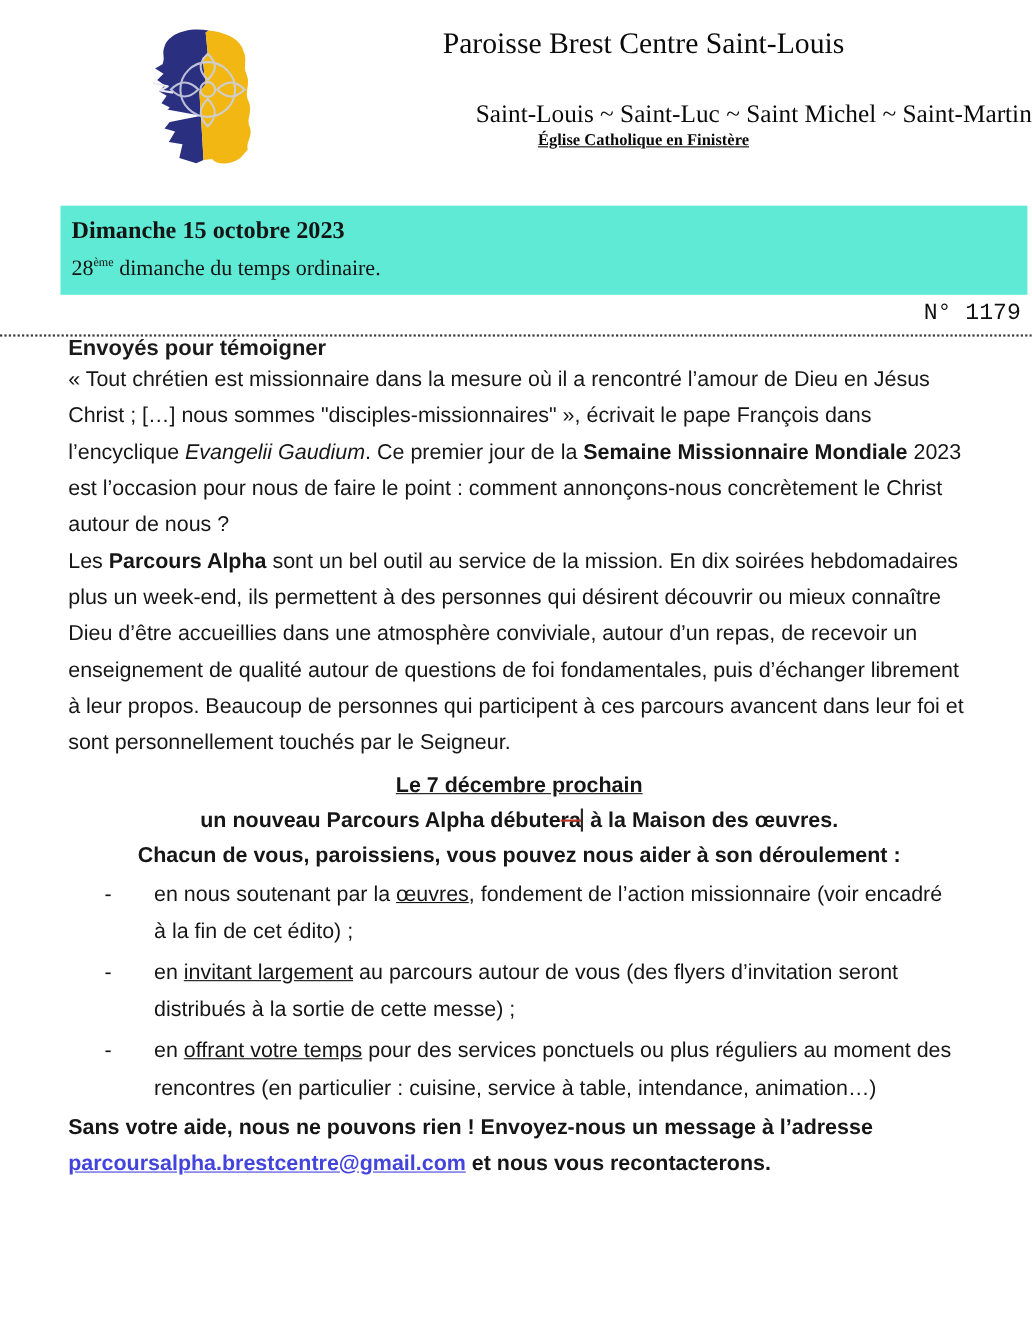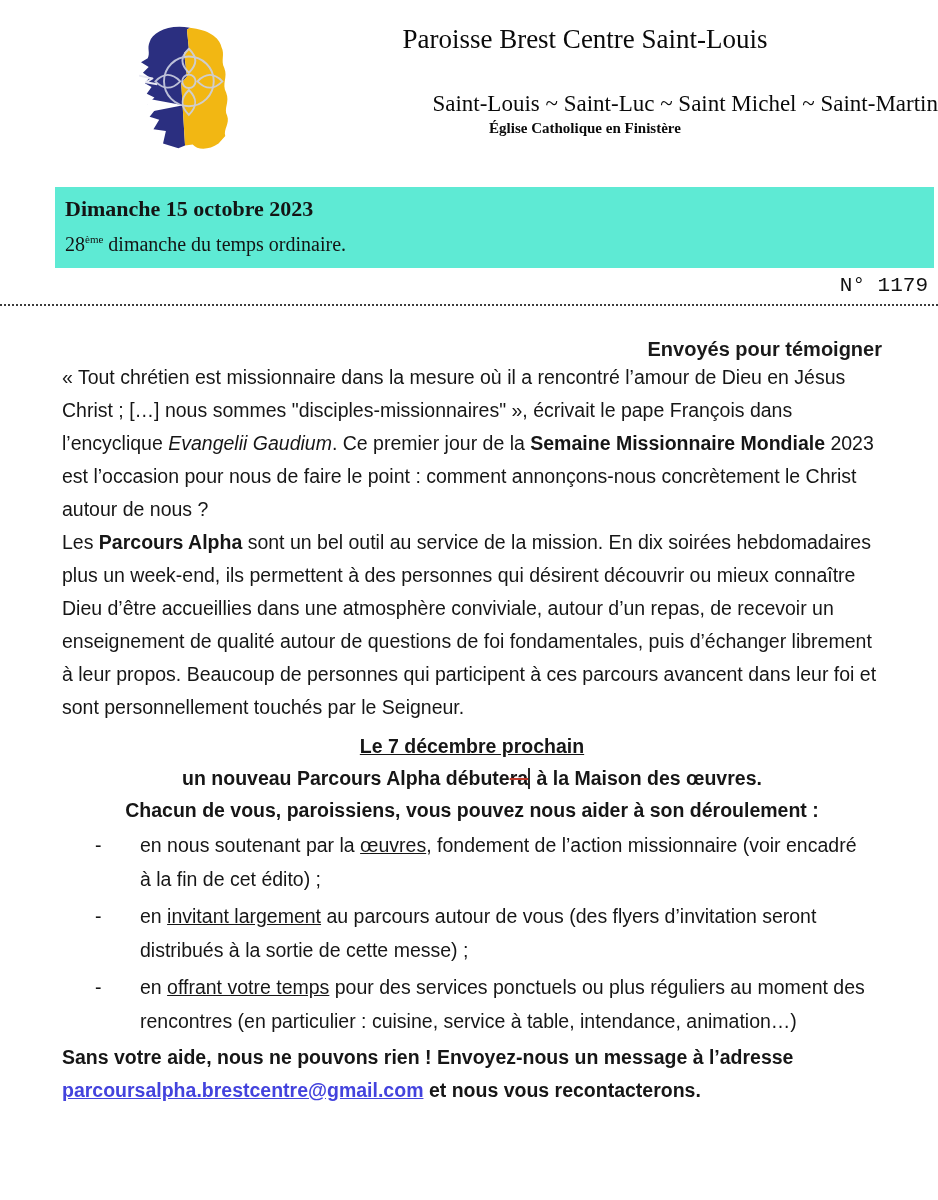--- a/index.html
+++ b/index.html
@@ -8,33 +8,33 @@
     font-family:"Liberation Sans", sans-serif;color:#161616;
     -webkit-font-smoothing:antialiased;
   }
 
   
   .header{position:relative;height:187px;}
   .logo{position:absolute;left:112px;top:22px;width:148px;height:134px;}
   .header-text{position:absolute;left:232px;right:0;top:24px;text-align:center;}
   .header-title{font-family:"Liberation Serif",serif;font-size:27px;color:#0a0a0a;}
   .header-subtitle{font-family:"Liberation Serif",serif;font-size:23px;margin-top:36px;color:#0a0a0a;text-align:right;}
-  .header-tagline{font-family:"Liberation Serif",serif;font-size:15px;font-weight:700;margin-top:3px;color:#0a0a0a;}
+  .header-tagline{font-family:"Liberation Serif",serif;font-size:15px;font-weight:700;margin-top:3px;color:#0a0a0a;text-decoration:underline;}
 
   
   .datebox{margin:0 4px 0 55px;background:#5eead4;padding:7px 10px 9px 10px;}
   .date-line{font-family:"Liberation Serif",serif;font-size:22px;font-weight:700;line-height:30px;color:#141414;}
   .ordinal-line{font-family:"Liberation Serif",serif;font-size:20px;line-height:30px;color:#141414;}
   .ordinal-line sup{font-size:11px;}
   .issue{font-family:Liberation Mono, monospace;font-size:21px;text-align:right;padding-right:10px;margin-top:5px;line-height:26px;color:#111;}
   .dotted-sep{border-bottom:2px dotted #3b3b3b;margin-top:5px;}
 
   
   .main{padding:0 56px 0 62px;}
-  .article-title{text-align:right;font-size:20px;font-weight:700;margin-top:32px;color:#1a1a1a;}
+  .article-title{text-align:left;font-size:20px;font-weight:700;color:#1a1a1a;}
   p.body-p{font-size:19.5px;line-height:33px;margin:0;}
   .p1{margin-top:30px;}
   .p2{margin-top:24px;}
   b.inline{font-weight:700;}
   i.inline{font-style:italic;}
 
   .announce{margin-top:6px;text-align:center;font-weight:700;font-size:19.5px;line-height:32px;}
   .announce .u{text-decoration:underline;}
   .strike-red{text-decoration:line-through;text-decoration-color:#c0392b;text-decoration-thickness:2px;}
   .caret{display:inline-block;width:0;border-left:2px solid #2a2a2a;height:21px;vertical-align:-4px;margin:0 1px 0 0;}

